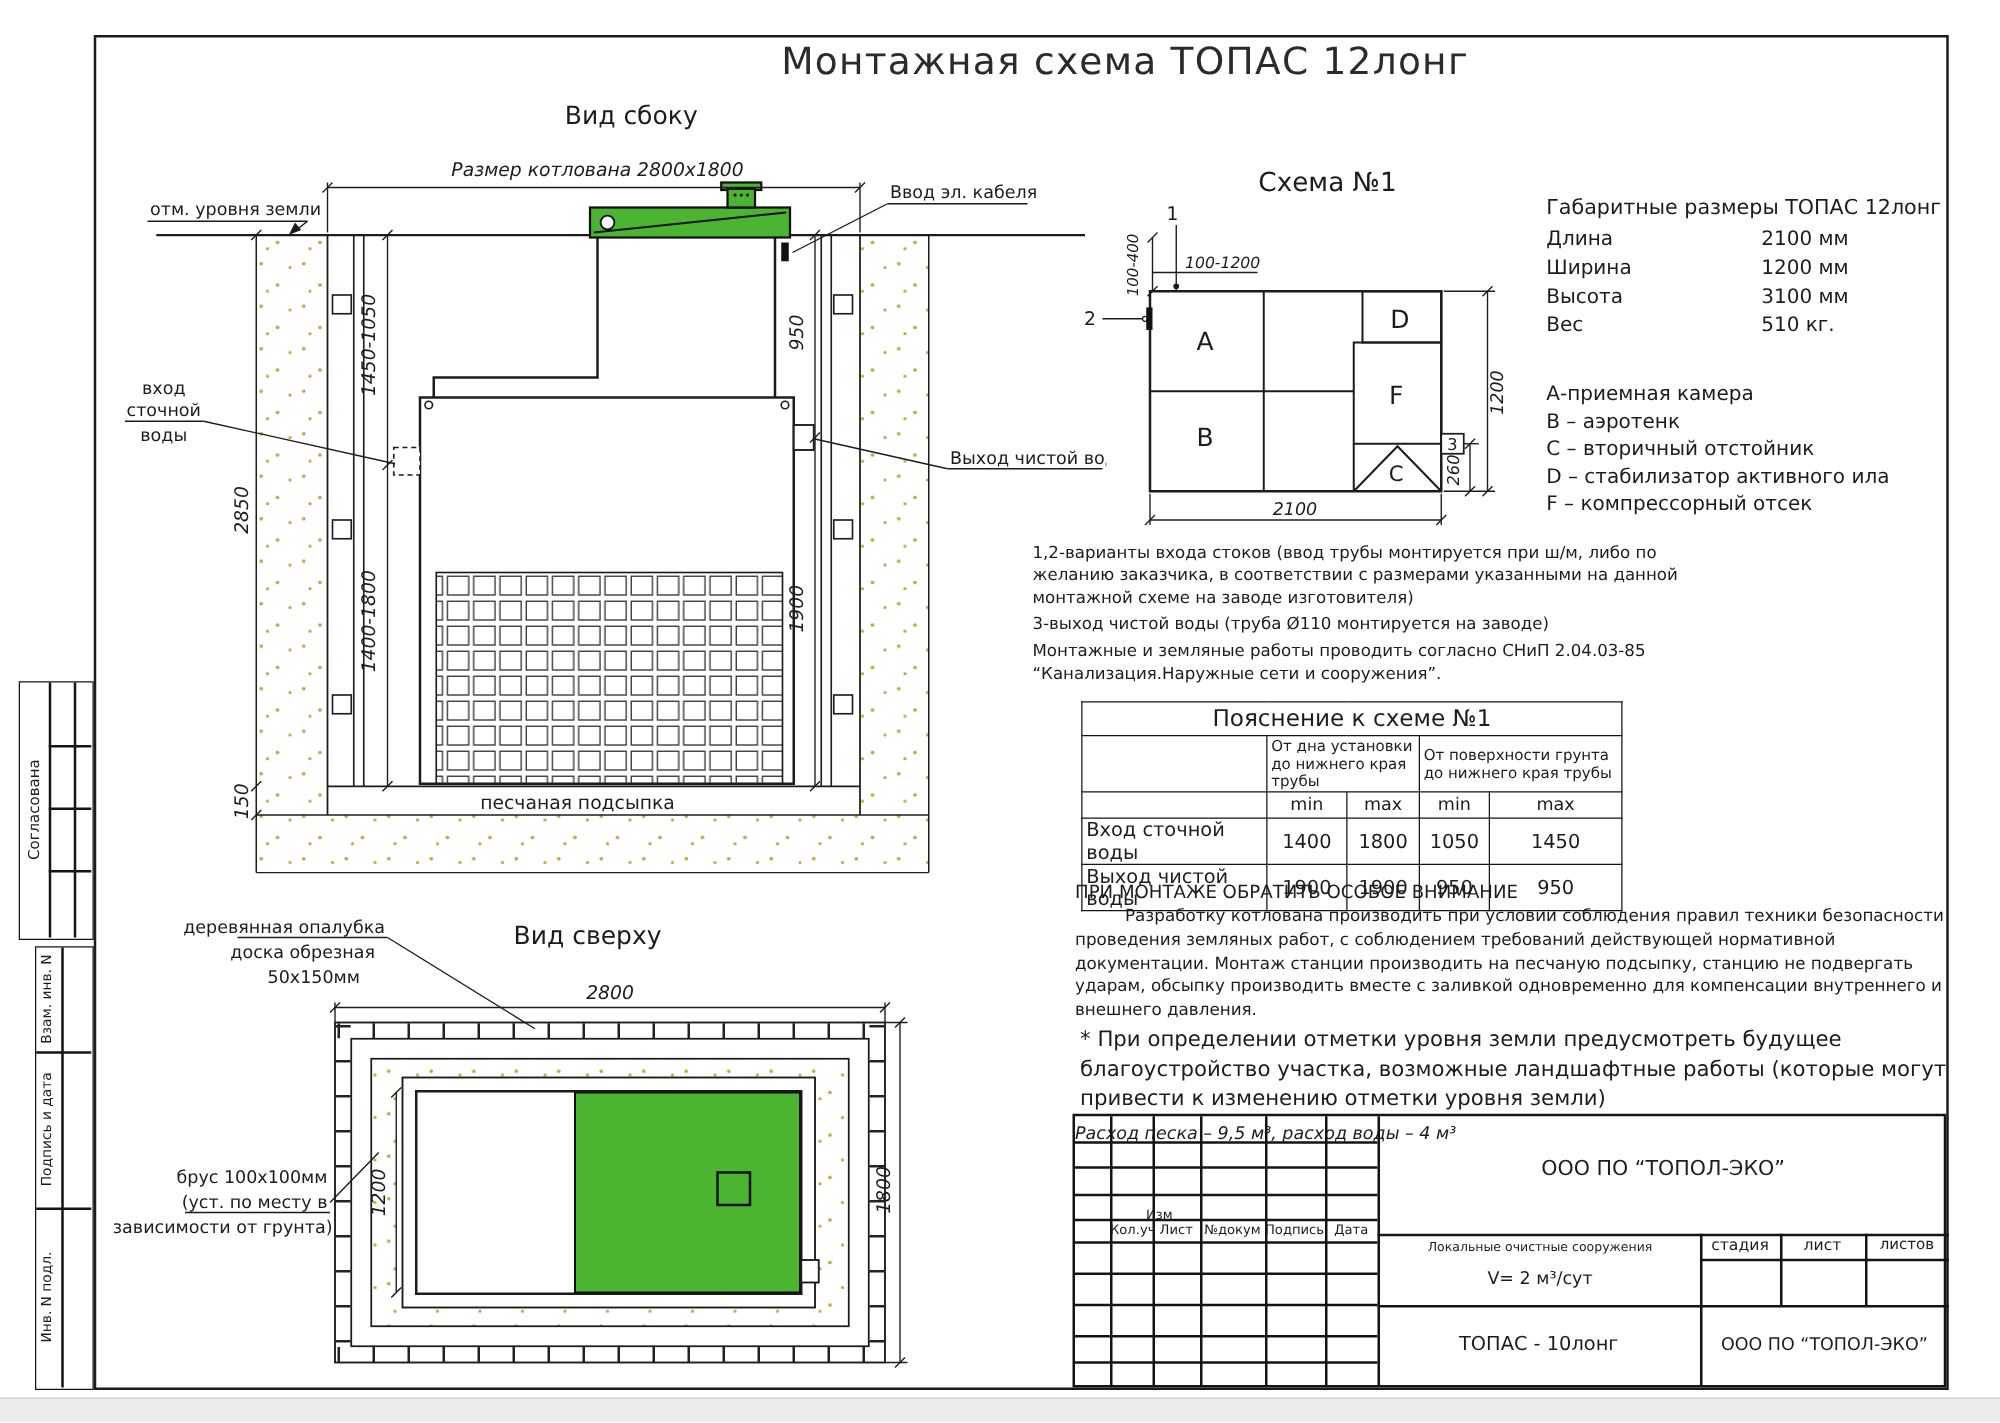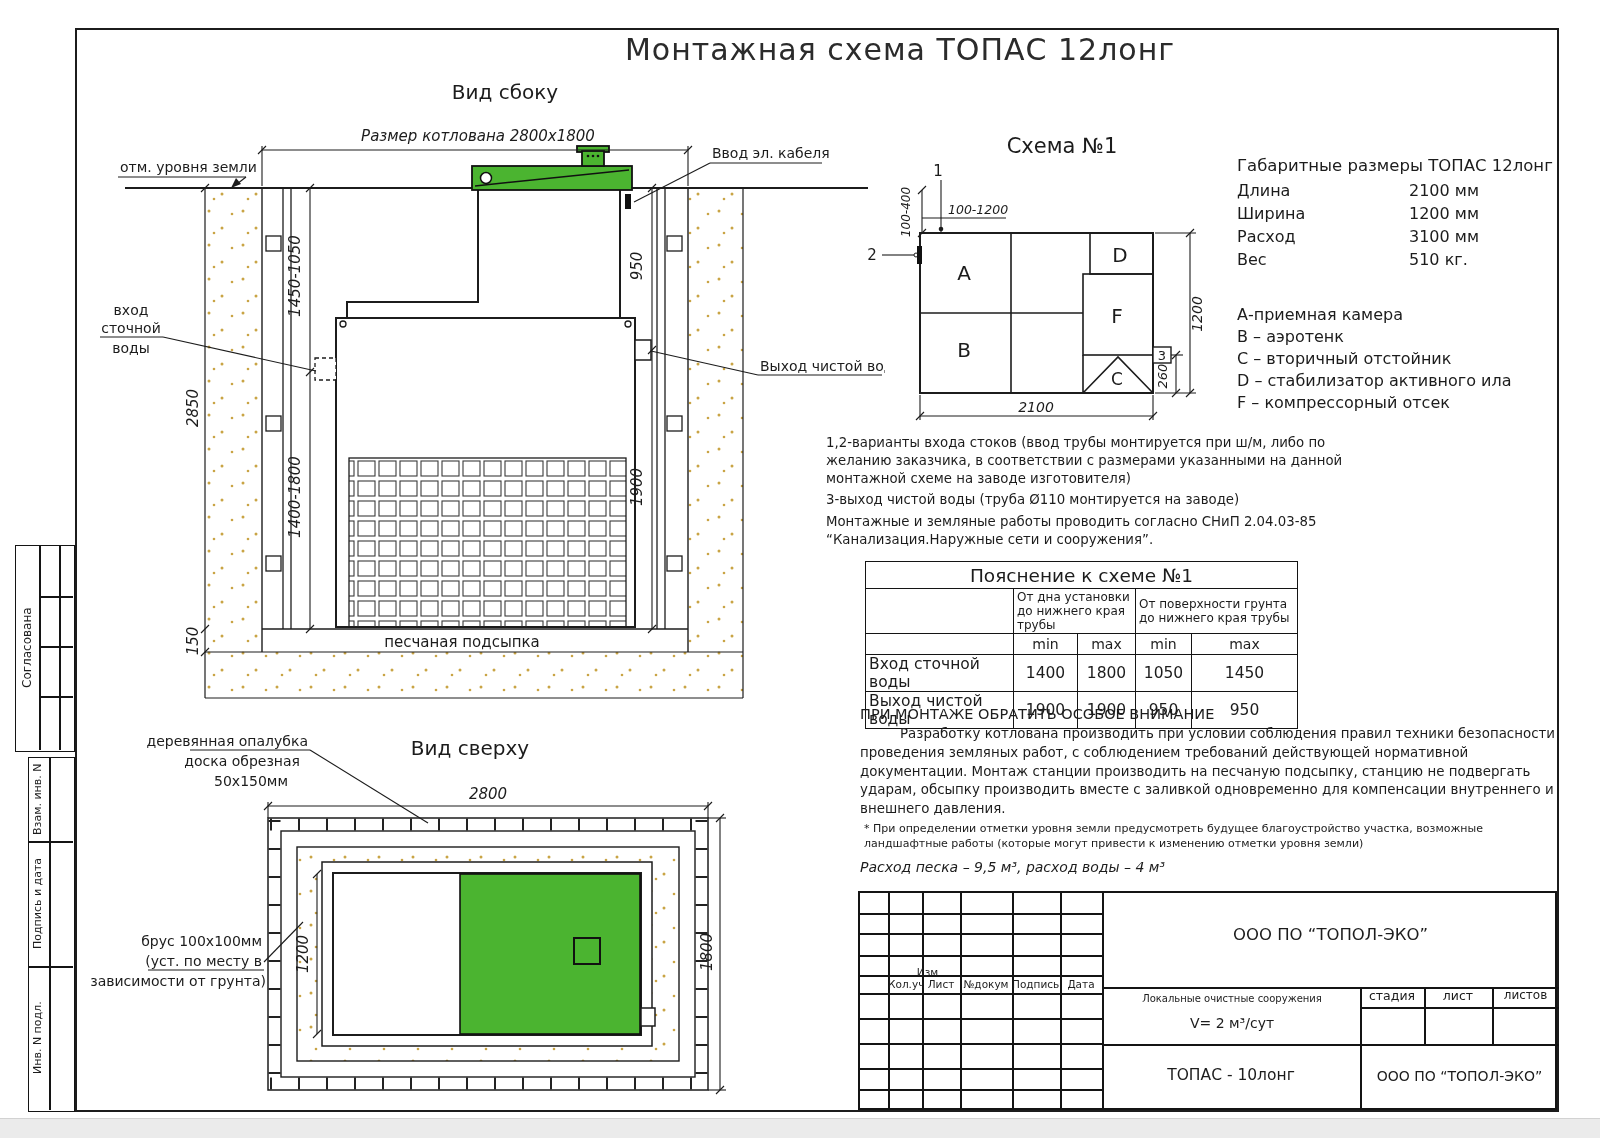--- a/index.html
+++ b/index.html
@@ -26,21 +26,21 @@
   table.exp td{border:1.6px solid #141414;padding:0 3px;overflow:hidden;}
   td.tt{font-size:18.5px;text-align:center;height:26px;}
   td.grp{font-size:12px;line-height:1.18;height:44px;}
   td.sub{font-size:14px;text-align:center;height:20px;}
   td.lab{font-size:15.5px;height:26px;padding-left:5px;}
   td.val{font-size:15.5px;text-align:center;height:26px;}
   
   .attn{position:absolute;left:860px;top:706px;width:710px;}
   .attn .hd{font-size:14.5px;margin-bottom:3px;}
   .attn .p1{font-size:13.4px;line-height:1.4;text-indent:40px;margin:0;}
-  .attn .p2{font-size:11px;line-height:1.4;margin:2px 0 0 4px;}
+  .attn .p2{font-size:17px;line-height:1.4;margin:2px 0 0 4px;}
   .attn .p3{font-size:14px;font-style:italic;margin-top:7px;}
   
   .stamp{position:absolute;left:858px;top:891px;width:699px;height:219px;border:2px solid #141414;box-sizing:border-box;}
   .hl,.vl{position:absolute;background:#141414;}
   .stamp .cell{position:absolute;text-align:center;}
   .revhead span{position:absolute;font-size:10.5px;top:0;height:18px;line-height:18px;text-align:center;}
   
   .sbox{position:absolute;border:1.6px solid #141414;box-sizing:border-box;}
   .vtext{writing-mode:vertical-rl;transform:rotate(180deg);font-size:12px;white-space:nowrap;}
   .botstrip{position:absolute;left:0;top:1118px;width:1600px;height:20px;background:#ebebeb;border-top:1px solid #d2d2d2;}
@@ -273,21 +273,21 @@
     <div class="ttl">Габаритные размеры ТОПАС 12лонг</div>
     <div class="srow">
         <span class="lbl">Длина</span>
         <span>2100 мм</span>
       </div>
     <div class="srow">
         <span class="lbl">Ширина</span>
         <span>1200 мм</span>
       </div>
     <div class="srow">
-        <span class="lbl">Расход</span>
+        <span class="lbl">Высота</span>
         <span>3100 мм</span>
       </div>
     <div class="srow">
         <span class="lbl">Вес</span>
         <span>510 кг.</span>
       </div>
   </div>
 
   <div class="legend">
     <div>А-приемная камера</div>

